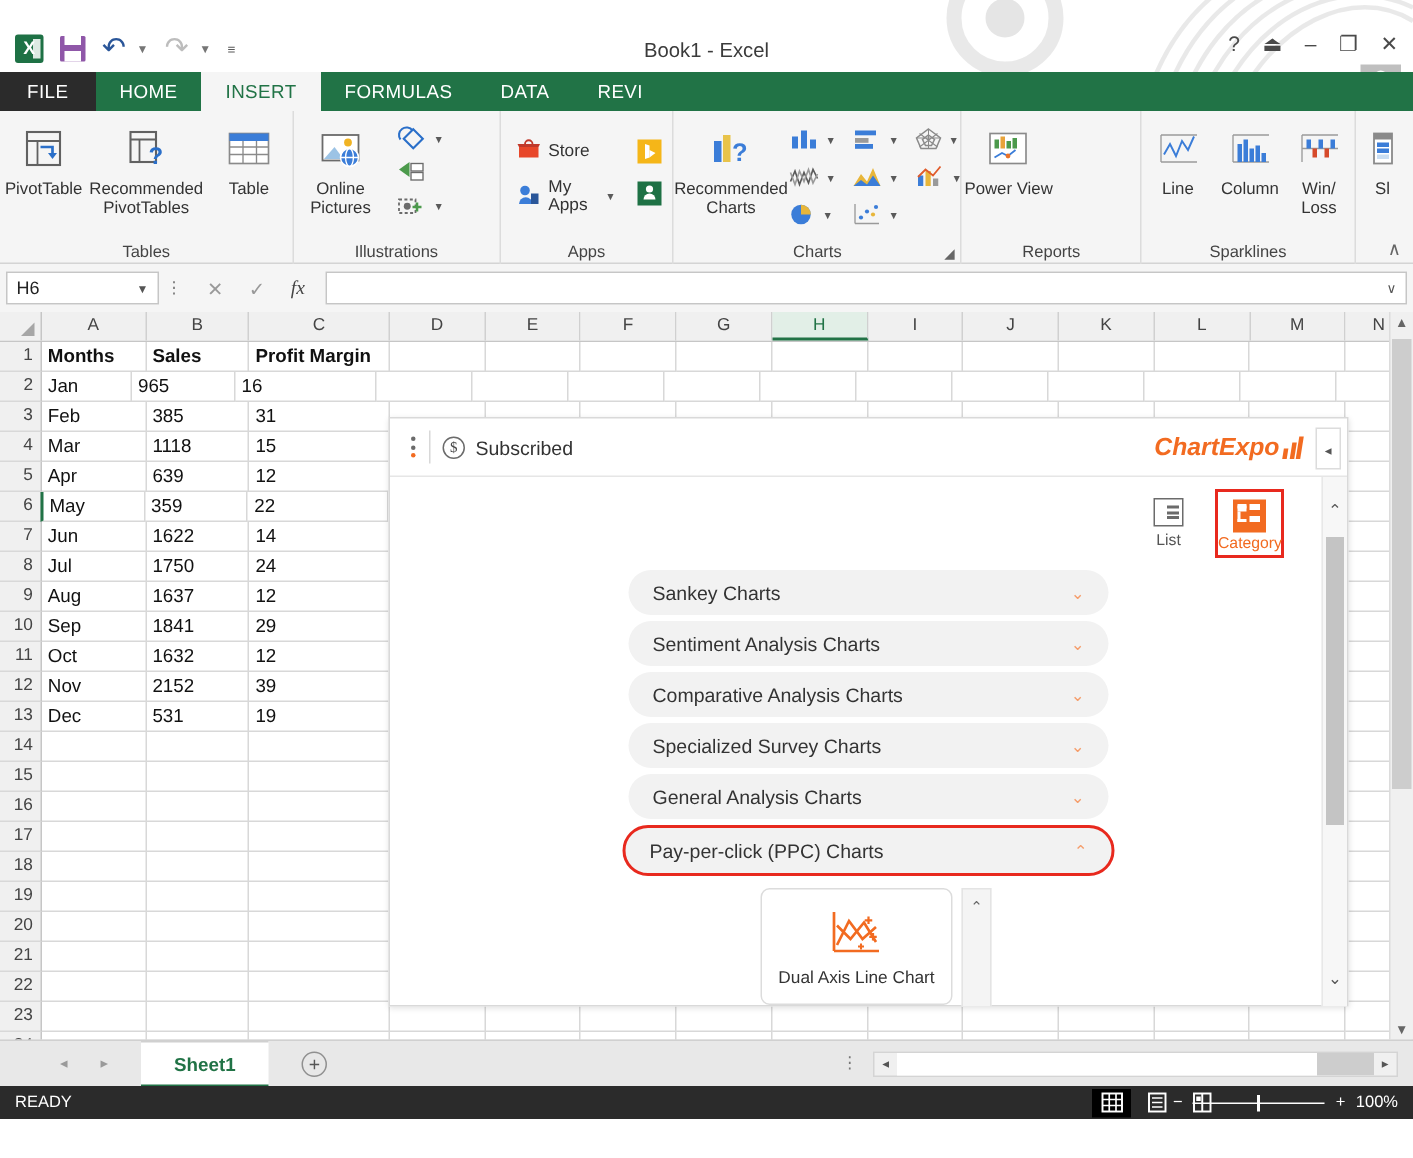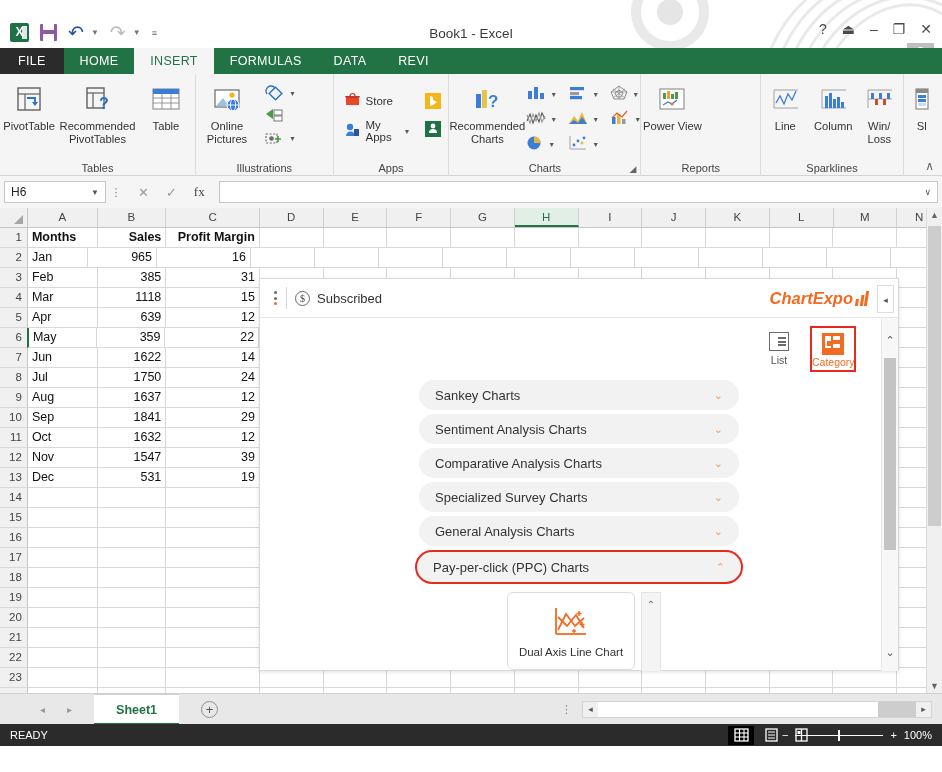--- a/index.html
+++ b/index.html
@@ -100,21 +100,21 @@
   
   .fbar { height: 32px; background: #f5f5f5; display: flex; align-items: center; padding: 0 4px; gap: 2px; }
   .namebox {
     width: 102px; height: 22px; background: #fff; border: 1px solid #c6c6c6;
     display: flex; align-items: center; padding: 0 6px; font-size: 12px; color: #222;
     justify-content: space-between;
   }
   .namebox .cv { font-size: 8px; color: #555; }
   .vdots { width: 16px; text-align: center; font-size: 11px; color: #777; letter-spacing: 0; line-height: 8px;}
   .fbtns { display: flex; align-items: center; gap: 17px; padding: 0 12px; color: #999; font-size: 13px; }
-  .fbtns .fx { color: #444; font-size: 13px; font-family: "Liberation Serif", serif; }
+  .fbtns .fx { font-style: italic; color: #444; font-size: 13px; font-family: "Liberation Serif", serif; }
   .finput {
     flex: 1; height: 22px; background: #fff; border: 1px solid #c6c6c6;
     display: flex; align-items: center; justify-content: flex-end; padding-right: 6px;
     font-size: 11px; color: #555;
   }
 
   
   .gridwrap { position: relative; height: 485px; background: #fff; }
   .colhdr { display: flex; height: 20px; background: #f0f0f0; border-bottom: 1px solid #c6c6c6; }
   .corner {
@@ -134,21 +134,21 @@
   .rh {
     width: 28px; background: #f0f0f0; border-right: 1px solid #c6c6c6;
     border-bottom: 1px solid #d8d8d8; font-size: 11.5px; color: #444;
     text-align: right; padding-right: 5px; line-height: 19px;
   }
   .cell {
     border-right: 1px solid #d8d8d8; border-bottom: 1px solid #d8d8d8;
     font-size: 12.5px; color: #111; line-height: 19px; padding: 0 4px;
     overflow: hidden; white-space: nowrap;
   }
-  .cell.num { text-align: right; }
+  .cell.num { text-align: left; }
   .cell.bold { font-weight: bold; }
   .cell.selrow { border-left: 2px solid #217346; margin-left: -1px; }
   .vscroll-sheet {
     position: absolute; right: 0; top: 0; width: 16px; bottom: 0;
     background: #f0f0f0; border-left: 1px solid #dcdcdc;
   }
   .vs-thumb { position: absolute; left: 1px; right: 1px; top: 18px; height: 300px; background: #cdcdcd; }
   .vs-ar { position: absolute; left: 0; right: 0; text-align: center; font-size: 9px; color: #666; }
 
   
@@ -876,21 +876,21 @@
           <div class="cell" style="width: 64px;"></div>
           <div class="cell" style="width: 64px;"></div>
           <div class="cell" style="width: 64px;"></div>
           <div class="cell" style="width: 64px;"></div>
           <div class="cell" style="width: 64px;"></div>
           <div class="cell" style="width: 45px;"></div>
         </div>
         <div class="row">
           <div class="rh">12</div>
           <div class="cell" style="width: 70px;">Nov</div>
-          <div class="cell num" style="width: 69px;">1547</div>
+          <div class="cell num" style="width: 69px;">2152</div>
           <div class="cell num" style="width: 94px;">39</div>
           <div class="cell" style="width: 64px;"></div>
           <div class="cell" style="width: 64px;"></div>
           <div class="cell" style="width: 64px;"></div>
           <div class="cell" style="width: 64px;"></div>
           <div class="cell" style="width: 64px;"></div>
           <div class="cell" style="width: 64px;"></div>
           <div class="cell" style="width: 64px;"></div>
           <div class="cell" style="width: 64px;"></div>
           <div class="cell" style="width: 64px;"></div>

